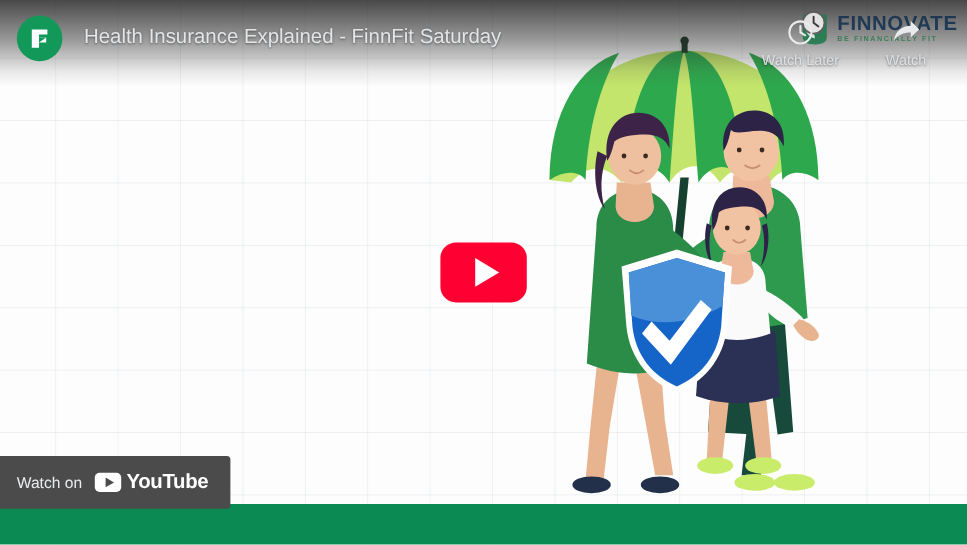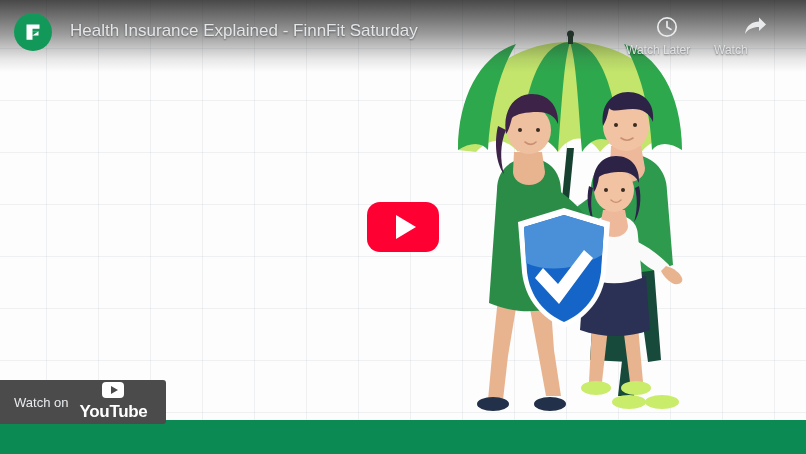--- a/index.html
+++ b/index.html
@@ -81,21 +81,21 @@
   .vid-title {
     color:#e3e6e8; font-size:17px; line-height:20px;
     margin:9px 0 0 18px; flex:1 1 auto;
     text-shadow:0 1px 2px rgba(0,0,0,.45);
     white-space:nowrap; overflow:hidden; cursor:pointer;
     font-weight:400;
   }
   .top-actions { display:flex; gap:6px; margin-top:2px; flex:0 0 auto; }
   .act {
     width:82px; display:flex; flex-direction:column;
-    cursor:pointer;
+    align-items:center; cursor:pointer;
   }
   .act .ico { height:26px; display:flex; align-items:center; justify-content:center; }
   .act .ico svg { display:block; }
   .act .lbl {
     color:#dfe2e4; font-size:12px; margin-top:3px;
     text-shadow:0 1px 2px rgba(0,0,0,.5); white-space:nowrap;
   }
 
   
   .watermark {
@@ -114,21 +114,21 @@
   }
 
   
   .watch-on {
     position:absolute; left:0; bottom:30px;
     height:44px; padding:0 18px 0 14px;
     background:#4b4b4b; border-radius:0 3px 3px 0;
     display:flex; align-items:center; gap:11px; cursor:pointer;
   }
   .watch-on .w-txt { color:#e9ecef; font-size:13px; white-space:nowrap; }
-  .yt-logo { display:flex; align-items:center; gap:4px;flex-direction:column; }
+  .yt-logo { display:flex; align-items:center; gap:4px; }
   .yt-mark {
     width:22px; height:16px; border-radius:4px; background:#fff;
     display:flex; align-items:center; justify-content:center;
   }
   .yt-mark i {
     width:0;height:0;border-left:7px solid #4b4b4b;
     border-top:4px solid transparent;border-bottom:4px solid transparent;
     margin-left:2px;
   }
   .yt-word { color:#fff; font-size:17px; font-weight:700; letter-spacing:-.3px; }
@@ -225,20 +225,32 @@
 
     <div class="bottom-bar"></div>
   </div>
 
   <div class="play-btn">
     <div class="play-tri"></div>
   </div>
 
   <div class="top-chrome"></div>
 
+  <div class="watermark">
+    <svg class="wm-badge" viewBox="0 0 28 30">
+      <path d="M4 4 h20 v19 c0 4 -4 6 -10 6 c-6 0 -10 -2 -10 -6 z" fill="#1f7a4d"></path>
+      <path d="M14 24 c0 -7 -4 -11 -9 -12 c1 7 4 11 9 12 z" fill="#e8f3ea"></path>
+      <circle cx="13" cy="11" r="9" fill="#f2f2f2" stroke="#5a5a5a" stroke-width="1.4"></circle>
+      <path d="M13 6 v5 l4 3" stroke="#333" stroke-width="1.6" fill="none" stroke-linecap="round"></path>
+    </svg>
+    <div class="wm-text">
+      <div class="wm-name">FINNOVATE</div>
+      <div class="wm-tag">BE FINANCIALLY FIT</div>
+    </div>
+  </div>
 
   <div class="top-row">
     <div class="avatar">
       <svg viewBox="0 0 20 20">
         <path d="M3.5 2.5 h13 v4.2 h-7 v2.6 h6 v4.2 h-6 v4.2 h-6 z" fill="#ffffff"></path>
         <path d="M9.5 9.3 h6 l-6 4.2 z" fill="#12995a"></path>
       </svg>
     </div>
 
     <div class="vid-title">Health Insurance Explained - FinnFit Saturday</div>

